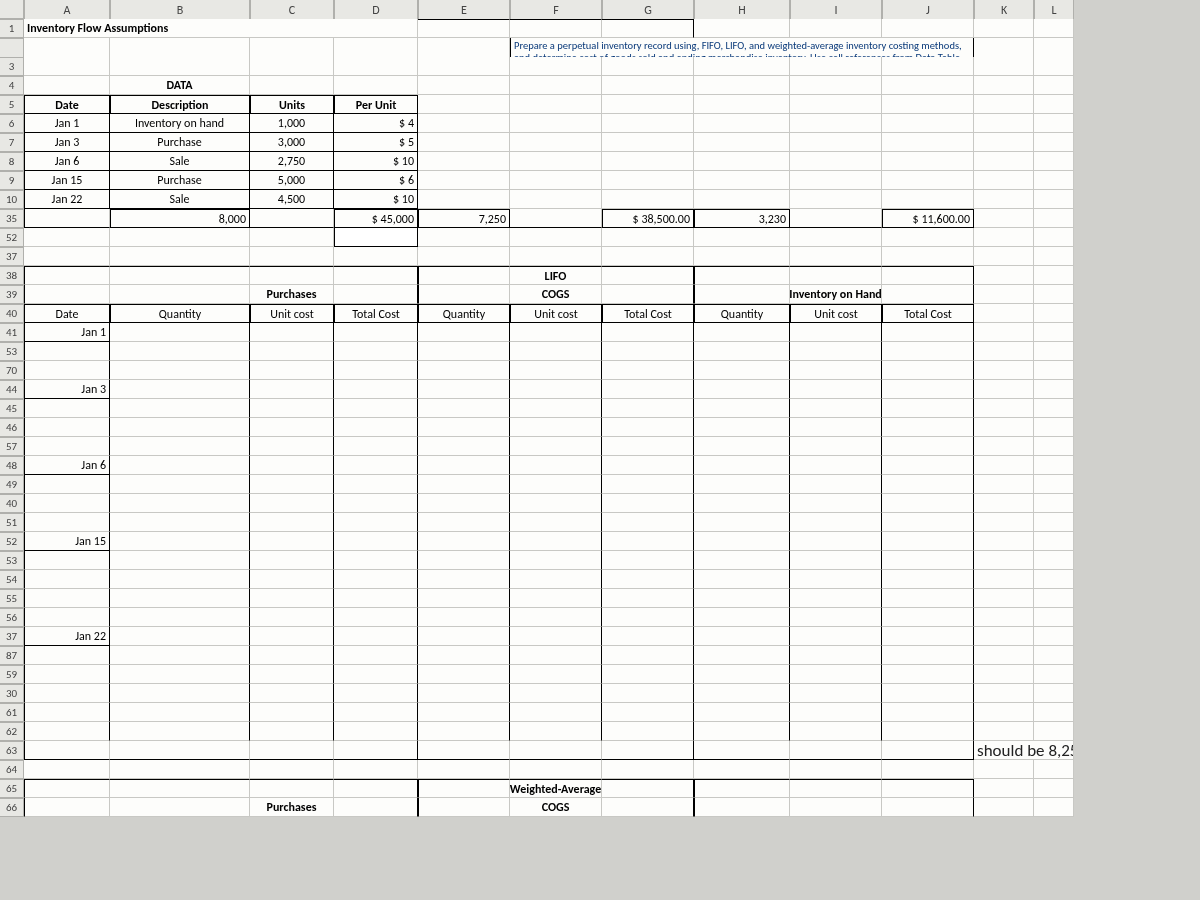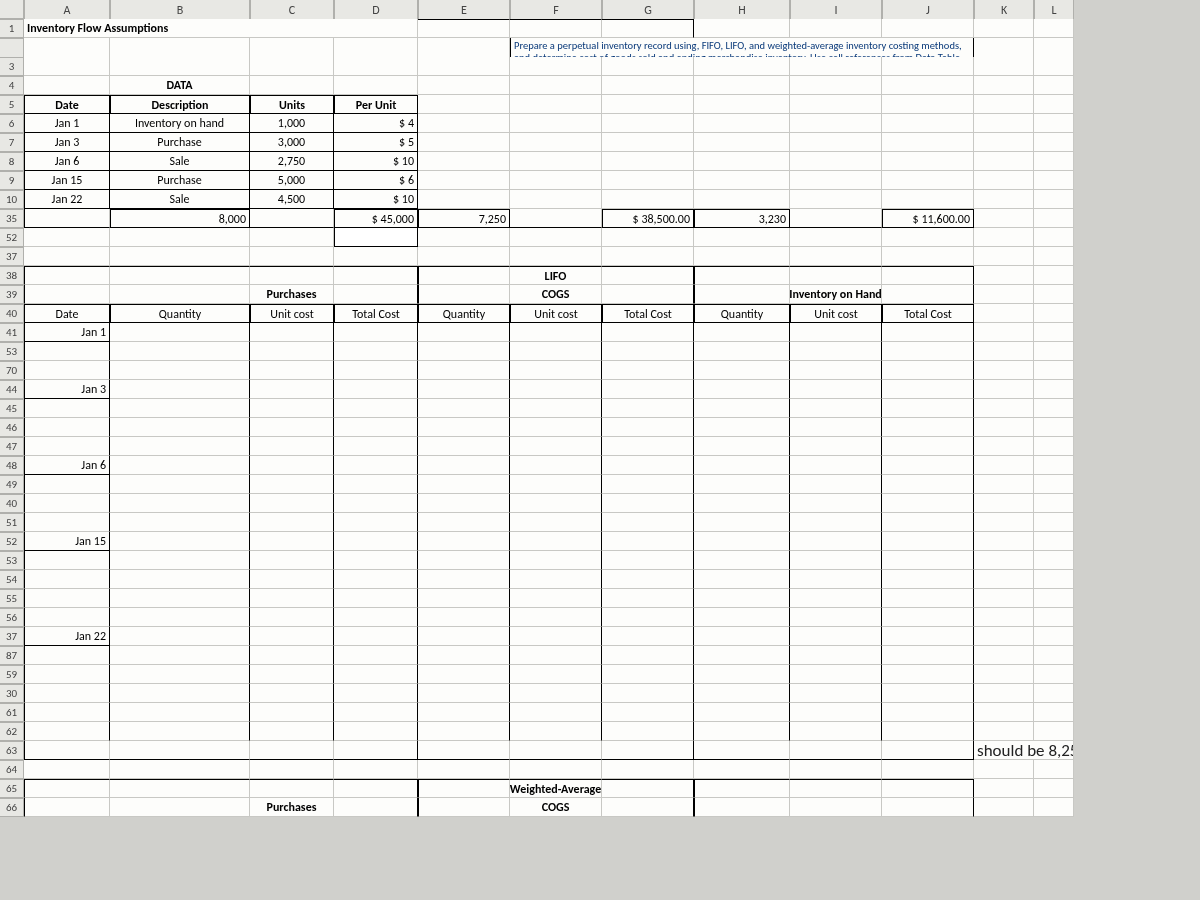--- a/index.html
+++ b/index.html
@@ -352,21 +352,21 @@
     <div class="cell box-r"></div>
     <div class="cell box-r"></div>
     <div class="cell box-r"></div>
     <div class="cell box-r"></div>
     <div class="cell box-r"></div>
     <div class="cell box-r"></div>
     <div class="cell box-r"></div>
     <div class="cell box-r"></div>
     <div class="cell "></div>
     <div class="cell "></div>
-    <div class="row-header">47</div>
+    <div class="row-header">57</div>
     <div class="cell box-l box-r"></div>
     <div class="cell box-r"></div>
     <div class="cell box-r"></div>
     <div class="cell box-r"></div>
     <div class="cell box-r"></div>
     <div class="cell box-r"></div>
     <div class="cell box-r"></div>
     <div class="cell box-r"></div>
     <div class="cell box-r"></div>
     <div class="cell box-r"></div>

